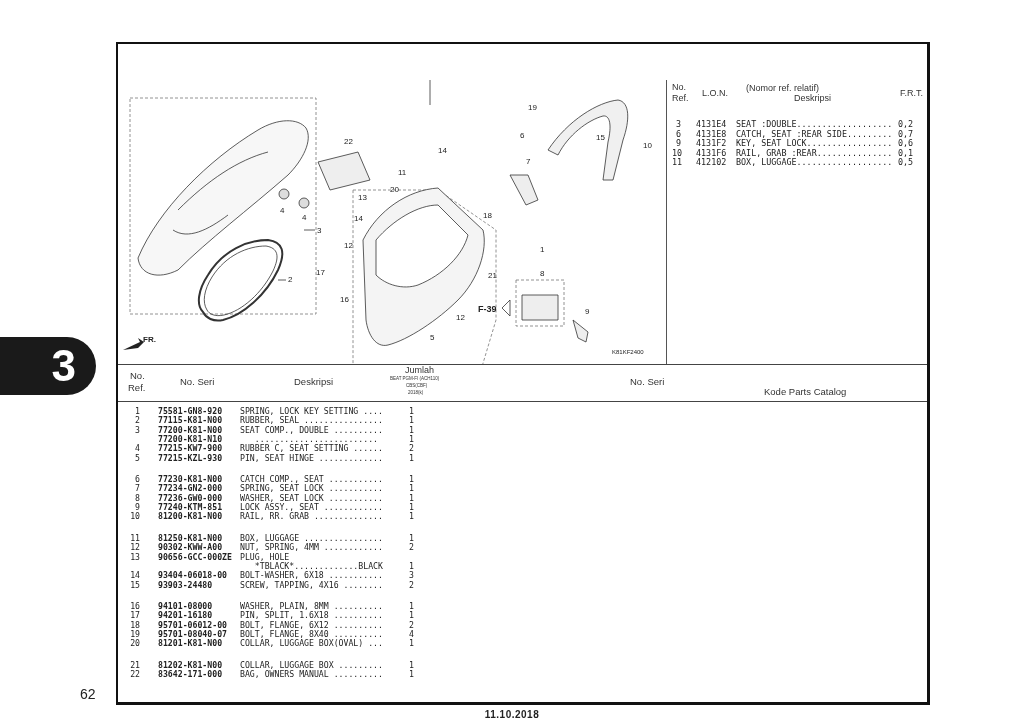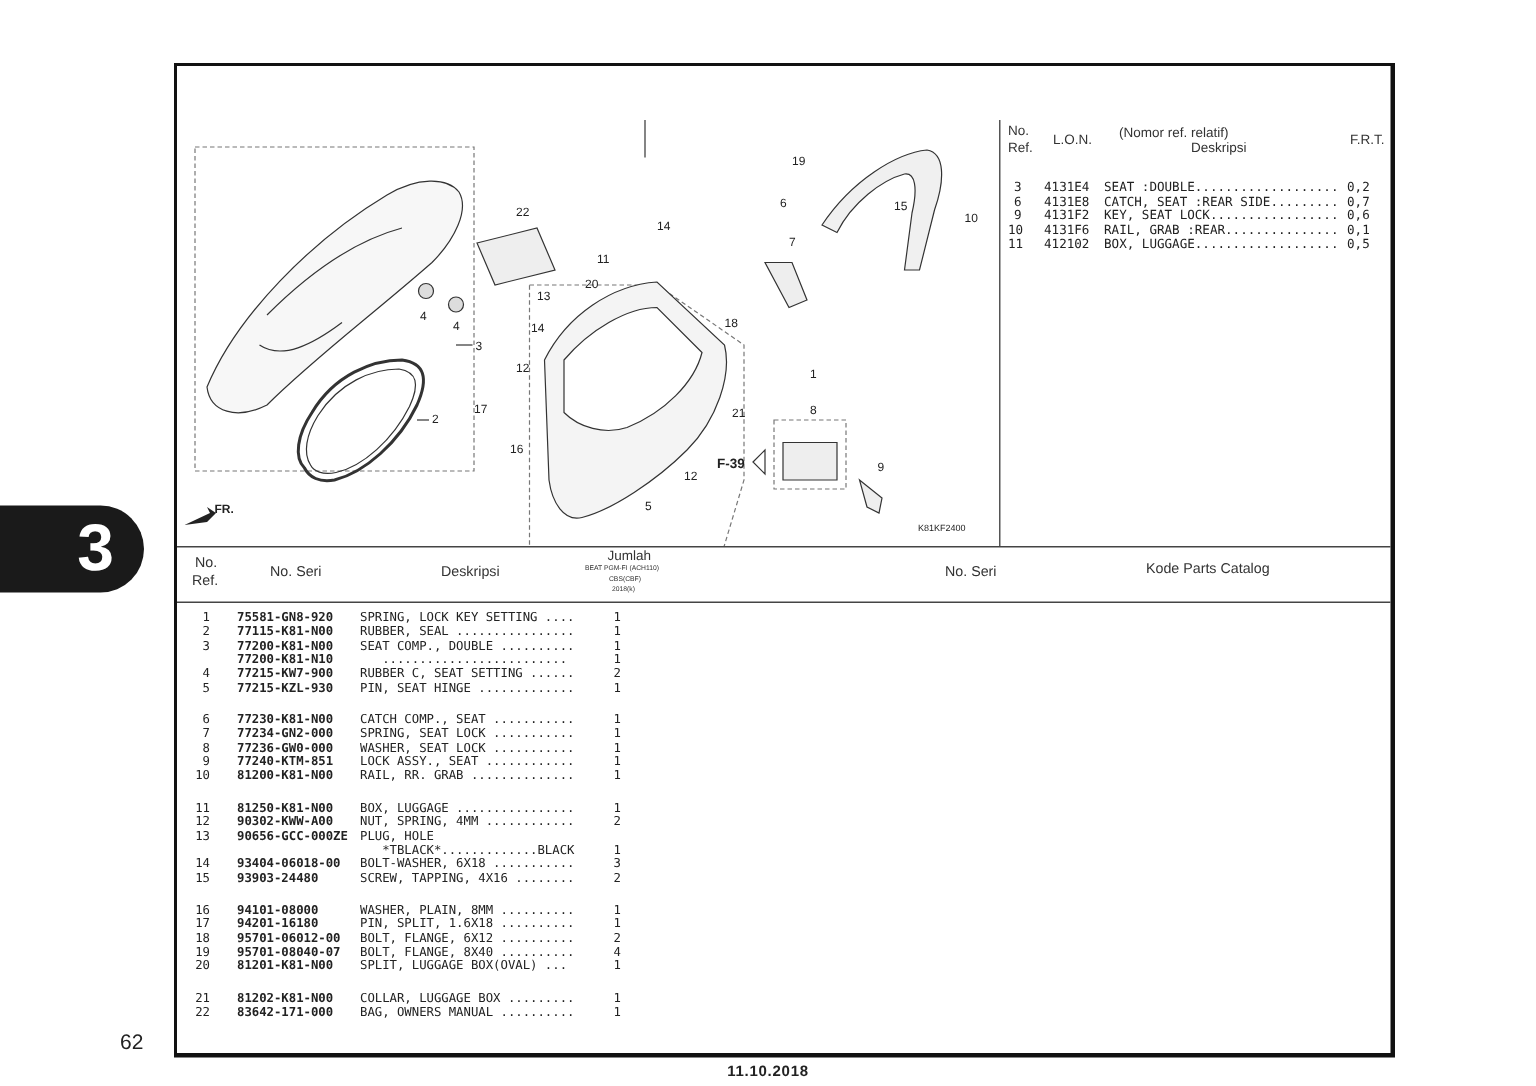--- a/index.html
+++ b/index.html
@@ -146,21 +146,21 @@
   <div class="list-head">
     <span style="left:12px;top:5px;">No.</span>
     <span style="left:10px;top:17px;">Ref.</span>
     <span style="left:62px;top:11px;">No. Seri</span>
     <span style="left:176px;top:11px;">Deskripsi</span>
     <span style="left:287px;top:0px;font-size:9px;">Jumlah</span>
     <span style="left:272px;top:11px;font-size:4.5px;">BEAT PGM-FI (ACH110)</span>
     <span style="left:288px;top:18px;font-size:4.5px;">CBS(CBF)</span>
     <span style="left:290px;top:25px;font-size:4.5px;">2018(k)</span>
     <span style="left:512px;top:11px;">No. Seri</span>
-    <span style="left:646px;top:9px;">Kode Parts Catalog</span>
+    <span style="left:646px;top:21px;">Kode Parts Catalog</span>
   </div>
 
   <div class="parts">
     <div class="prow" style="top:0px"><span class="c-ref">1</span><span class="c-part">75581-GN8-920</span><span class="c-desc">SPRING, LOCK KEY SETTING ....</span><span class="c-qty">1</span></div>
     <div class="prow" style="top:9.3px"><span class="c-ref">2</span><span class="c-part">77115-K81-N00</span><span class="c-desc">RUBBER, SEAL ................</span><span class="c-qty">1</span></div>
     <div class="prow" style="top:18.6px"><span class="c-ref">3</span><span class="c-part">77200-K81-N00</span><span class="c-desc">SEAT COMP., DOUBLE ..........</span><span class="c-qty">1</span></div>
     <div class="prow" style="top:27.9px"><span class="c-ref"></span><span class="c-part">77200-K81-N10</span><span class="c-desc">   .........................</span><span class="c-qty">1</span></div>
     <div class="prow" style="top:37.2px"><span class="c-ref">4</span><span class="c-part">77215-KW7-900</span><span class="c-desc">RUBBER C, SEAT SETTING ......</span><span class="c-qty">2</span></div>
     <div class="prow" style="top:46.5px"><span class="c-ref">5</span><span class="c-part">77215-KZL-930</span><span class="c-desc">PIN, SEAT HINGE .............</span><span class="c-qty">1</span></div>
 
@@ -174,18 +174,18 @@
     <div class="prow" style="top:136.3px"><span class="c-ref">12</span><span class="c-part">90302-KWW-A00</span><span class="c-desc">NUT, SPRING, 4MM ............</span><span class="c-qty">2</span></div>
     <div class="prow" style="top:145.6px"><span class="c-ref">13</span><span class="c-part">90656-GCC-000ZE</span><span class="c-desc">PLUG, HOLE</span><span class="c-qty"></span></div>
     <div class="prow" style="top:154.9px"><span class="c-ref"></span><span class="c-part"></span><span class="c-desc">   *TBLACK*.............BLACK</span><span class="c-qty">1</span></div>
     <div class="prow" style="top:164.2px"><span class="c-ref">14</span><span class="c-part">93404-06018-00</span><span class="c-desc">BOLT-WASHER, 6X18 ...........</span><span class="c-qty">3</span></div>
     <div class="prow" style="top:173.5px"><span class="c-ref">15</span><span class="c-part">93903-24480</span><span class="c-desc">SCREW, TAPPING, 4X16 ........</span><span class="c-qty">2</span></div>
 
     <div class="prow" style="top:195px"><span class="c-ref">16</span><span class="c-part">94101-08000</span><span class="c-desc">WASHER, PLAIN, 8MM ..........</span><span class="c-qty">1</span></div>
     <div class="prow" style="top:204.3px"><span class="c-ref">17</span><span class="c-part">94201-16180</span><span class="c-desc">PIN, SPLIT, 1.6X18 ..........</span><span class="c-qty">1</span></div>
     <div class="prow" style="top:213.6px"><span class="c-ref">18</span><span class="c-part">95701-06012-00</span><span class="c-desc">BOLT, FLANGE, 6X12 ..........</span><span class="c-qty">2</span></div>
     <div class="prow" style="top:222.9px"><span class="c-ref">19</span><span class="c-part">95701-08040-07</span><span class="c-desc">BOLT, FLANGE, 8X40 ..........</span><span class="c-qty">4</span></div>
-    <div class="prow" style="top:232.2px"><span class="c-ref">20</span><span class="c-part">81201-K81-N00</span><span class="c-desc">SPLIT, LUGGAGE BOX(OVAL) ...</span><span class="c-qty">1</span></div>
+    <div class="prow" style="top:232.2px"><span class="c-ref">20</span><span class="c-part">81201-K81-N00</span><span class="c-desc">COLLAR, LUGGAGE BOX(OVAL) ...</span><span class="c-qty">1</span></div>
 
     <div class="prow" style="top:254px"><span class="c-ref">21</span><span class="c-part">81202-K81-N00</span><span class="c-desc">COLLAR, LUGGAGE BOX .........</span><span class="c-qty">1</span></div>
     <div class="prow" style="top:263.3px"><span class="c-ref">22</span><span class="c-part">83642-171-000</span><span class="c-desc">BAG, OWNERS MANUAL ..........</span><span class="c-qty">1</span></div>
   </div>
 </div>
 
 </body></html>

